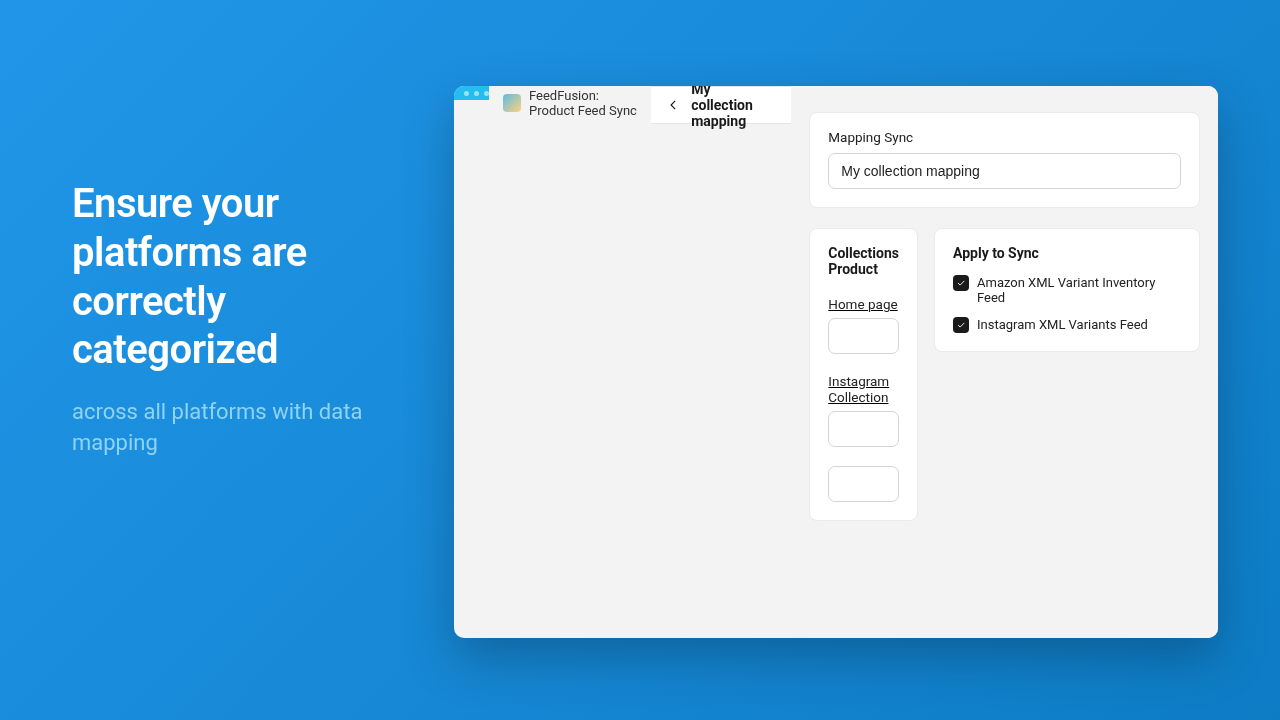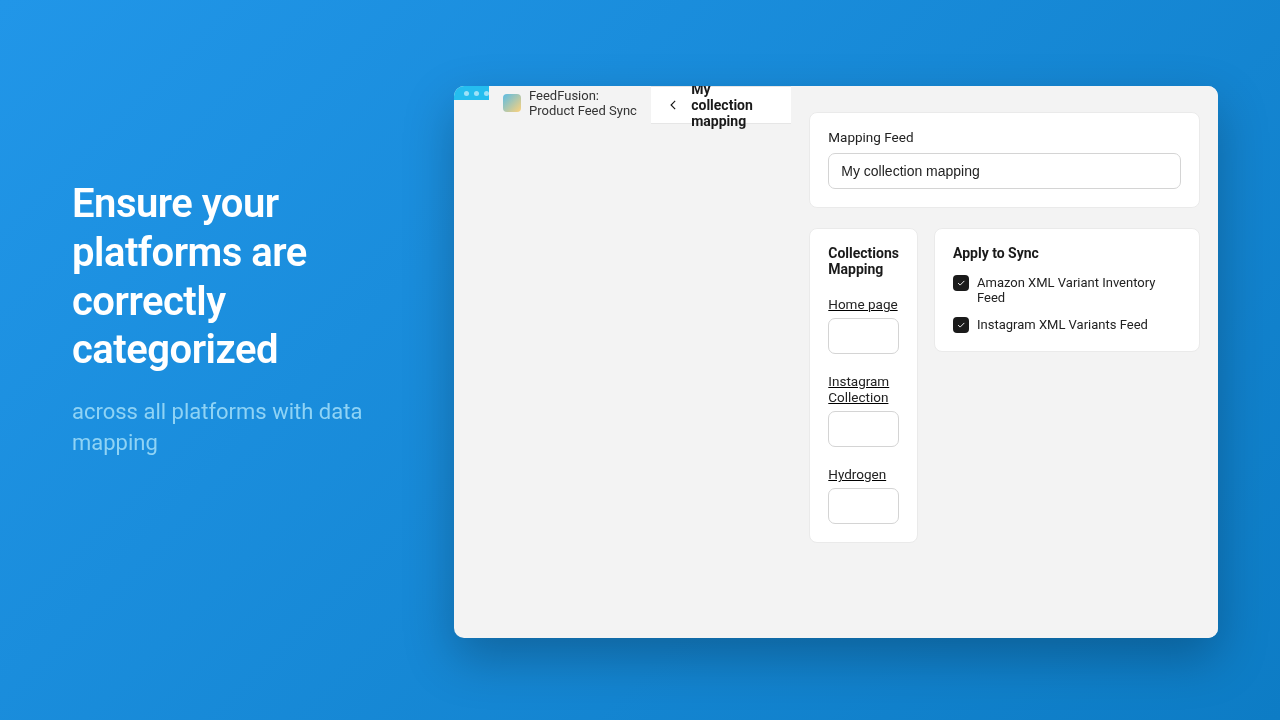--- a/index.html
+++ b/index.html
@@ -147,38 +147,37 @@
         <svg viewBox="0 0 24 24">
             <path d="M14 5l-7 7 7 7"></path>
           </svg>
       </span>
       <span>My collection mapping</span>
     </div>
 
     <div class="content-scroll">
 
       <div class="card top">
-        <div class="field-label">Mapping Feed</div>
+        <div class="field-label">Mapping Sync</div>
         <input class="text-input" type="text" value="My collection mapping" style="">
       </div>
 
       <div class="row2">
         <div class="card collections">
-          <div class="strong-label">Collections Mapping</div>
+          <div class="strong-label">Collections Product</div>
 
           <div class="coll-item">
             <div class="field-label">Home page</div>
             <input class="text-input" type="text" value="" style="">
           </div>
           <div class="coll-item">
             <div class="field-label">Instagram Collection</div>
             <input class="text-input" type="text" value="" style="">
           </div>
           <div class="coll-item">
-            <div class="field-label">Hydrogen</div>
             <input class="text-input" type="text" value="" style="">
           </div>
         </div>
 
         <div class="card feeds">
           <div class="strong-label">Apply to Sync</div>
 
           <div class="feed-item">
             <span class="checkbox">
               <svg viewBox="0 0 24 24">

